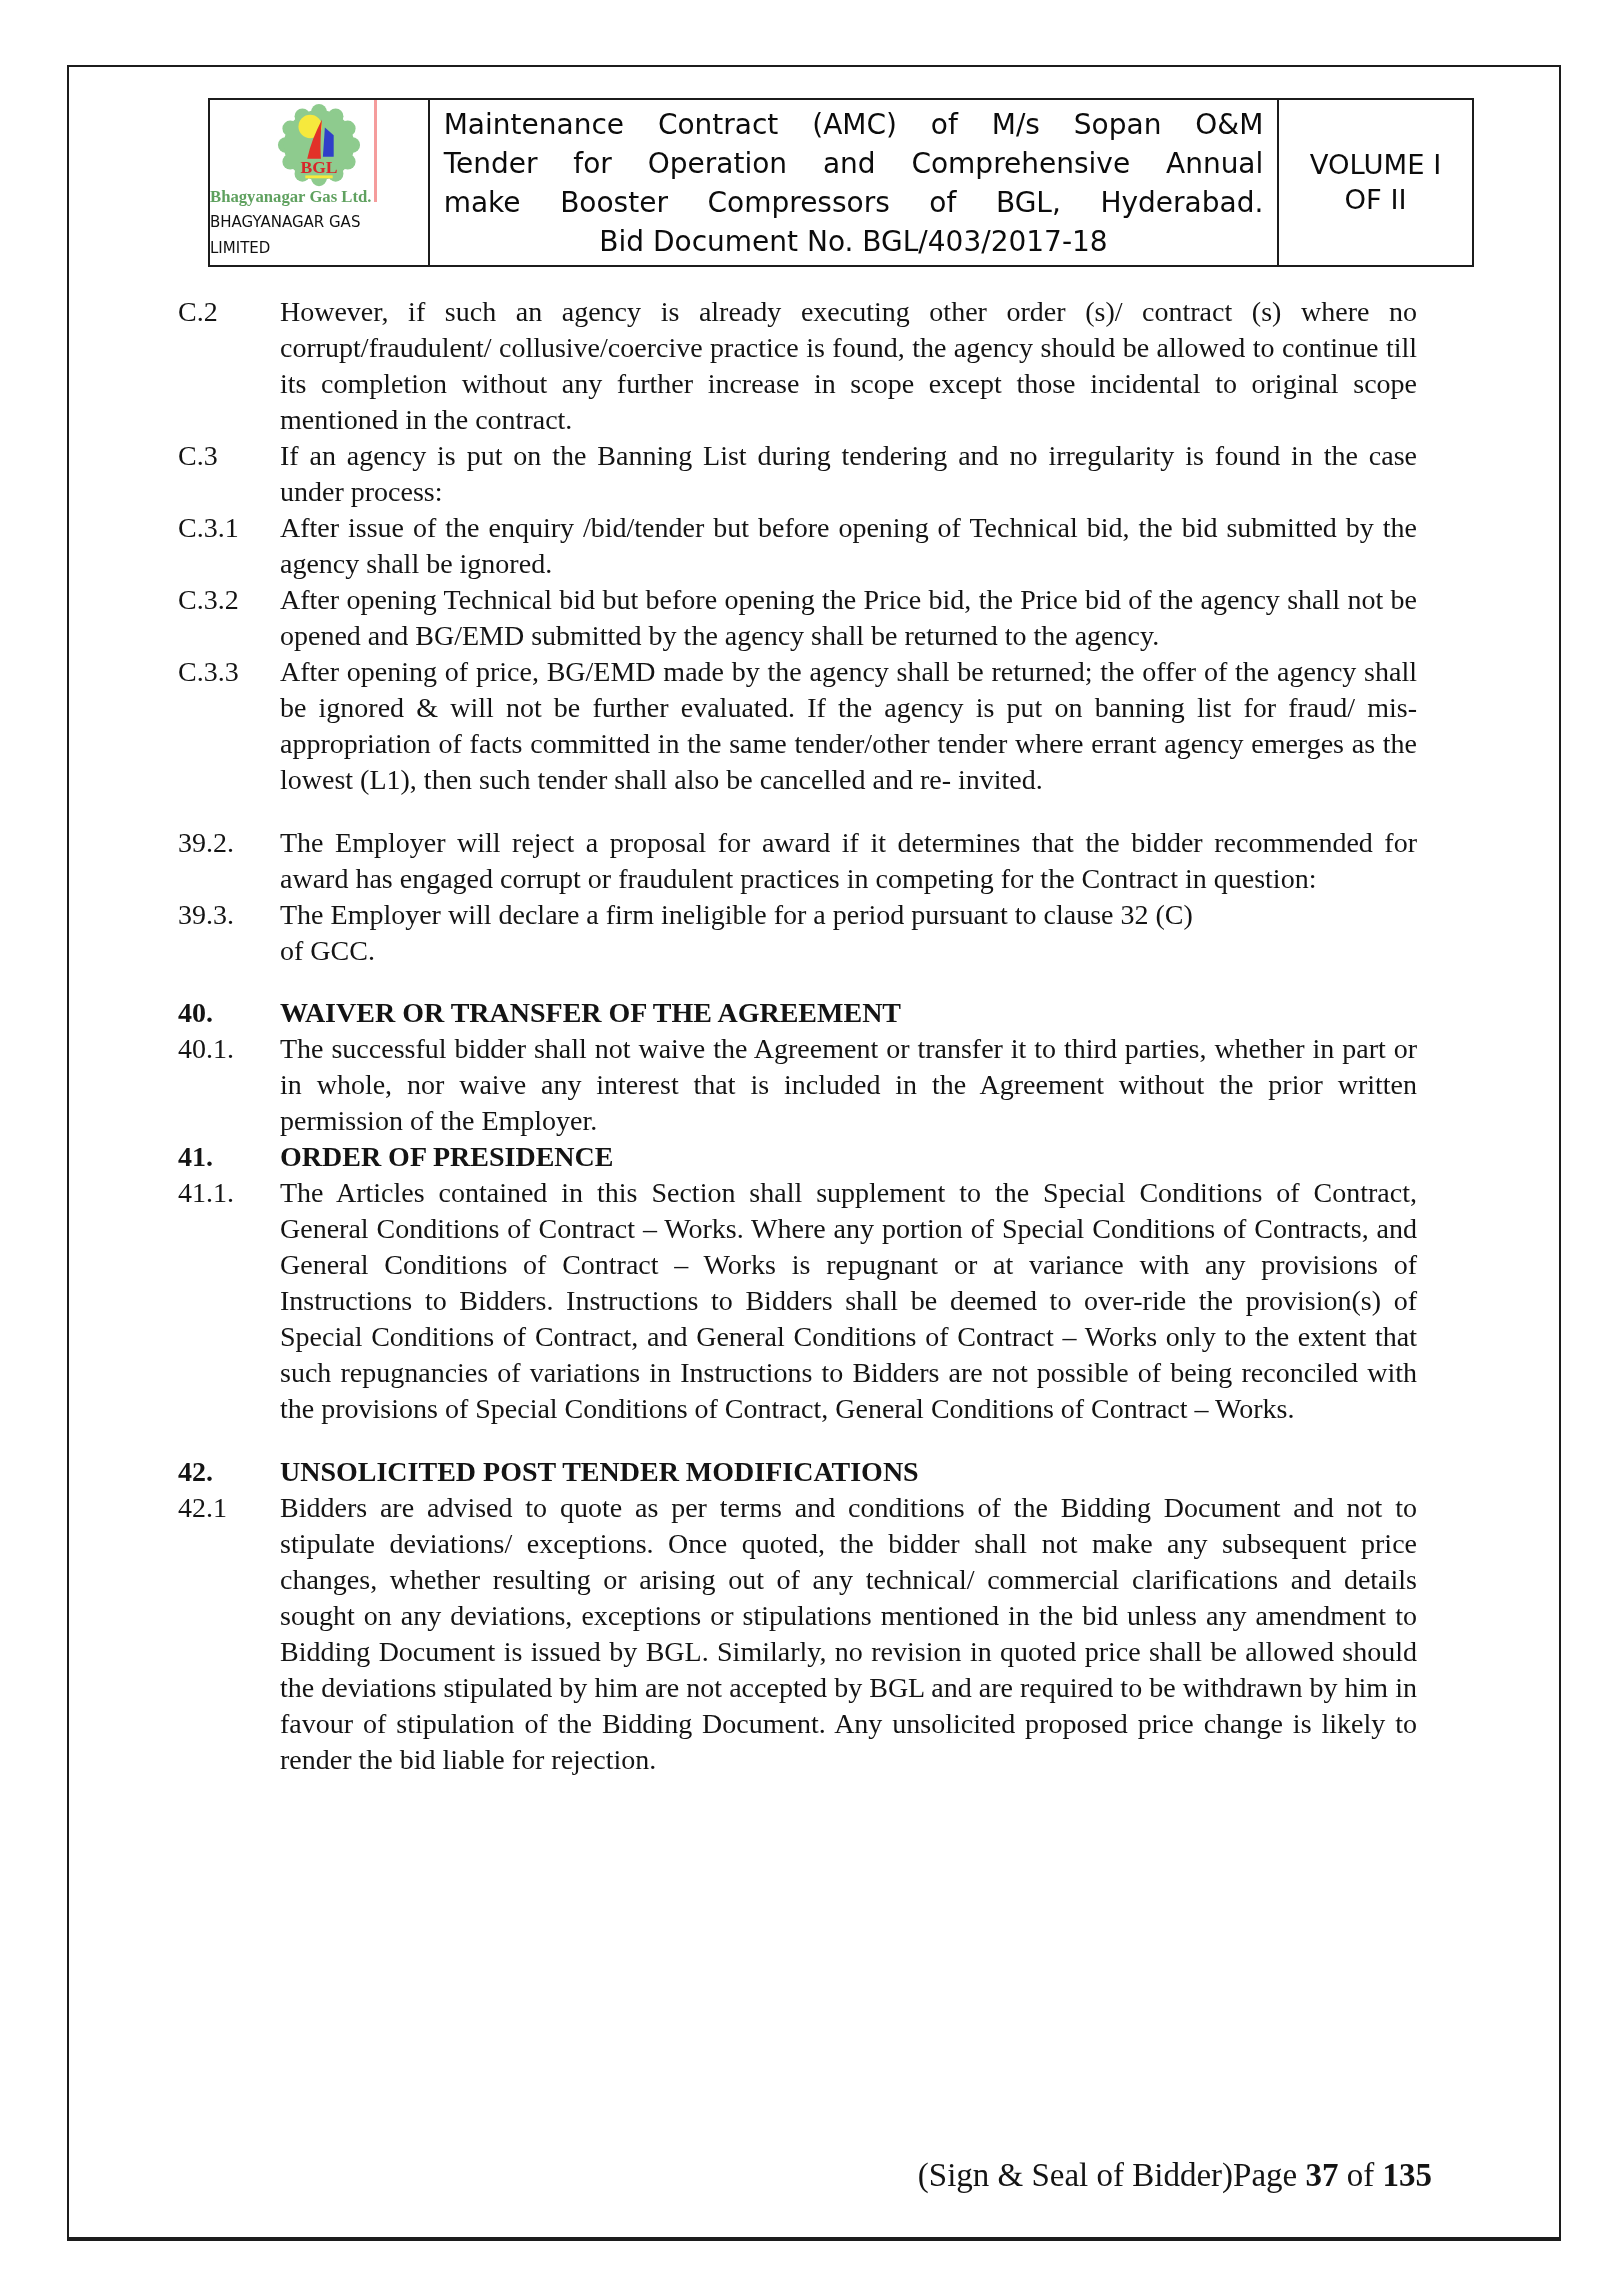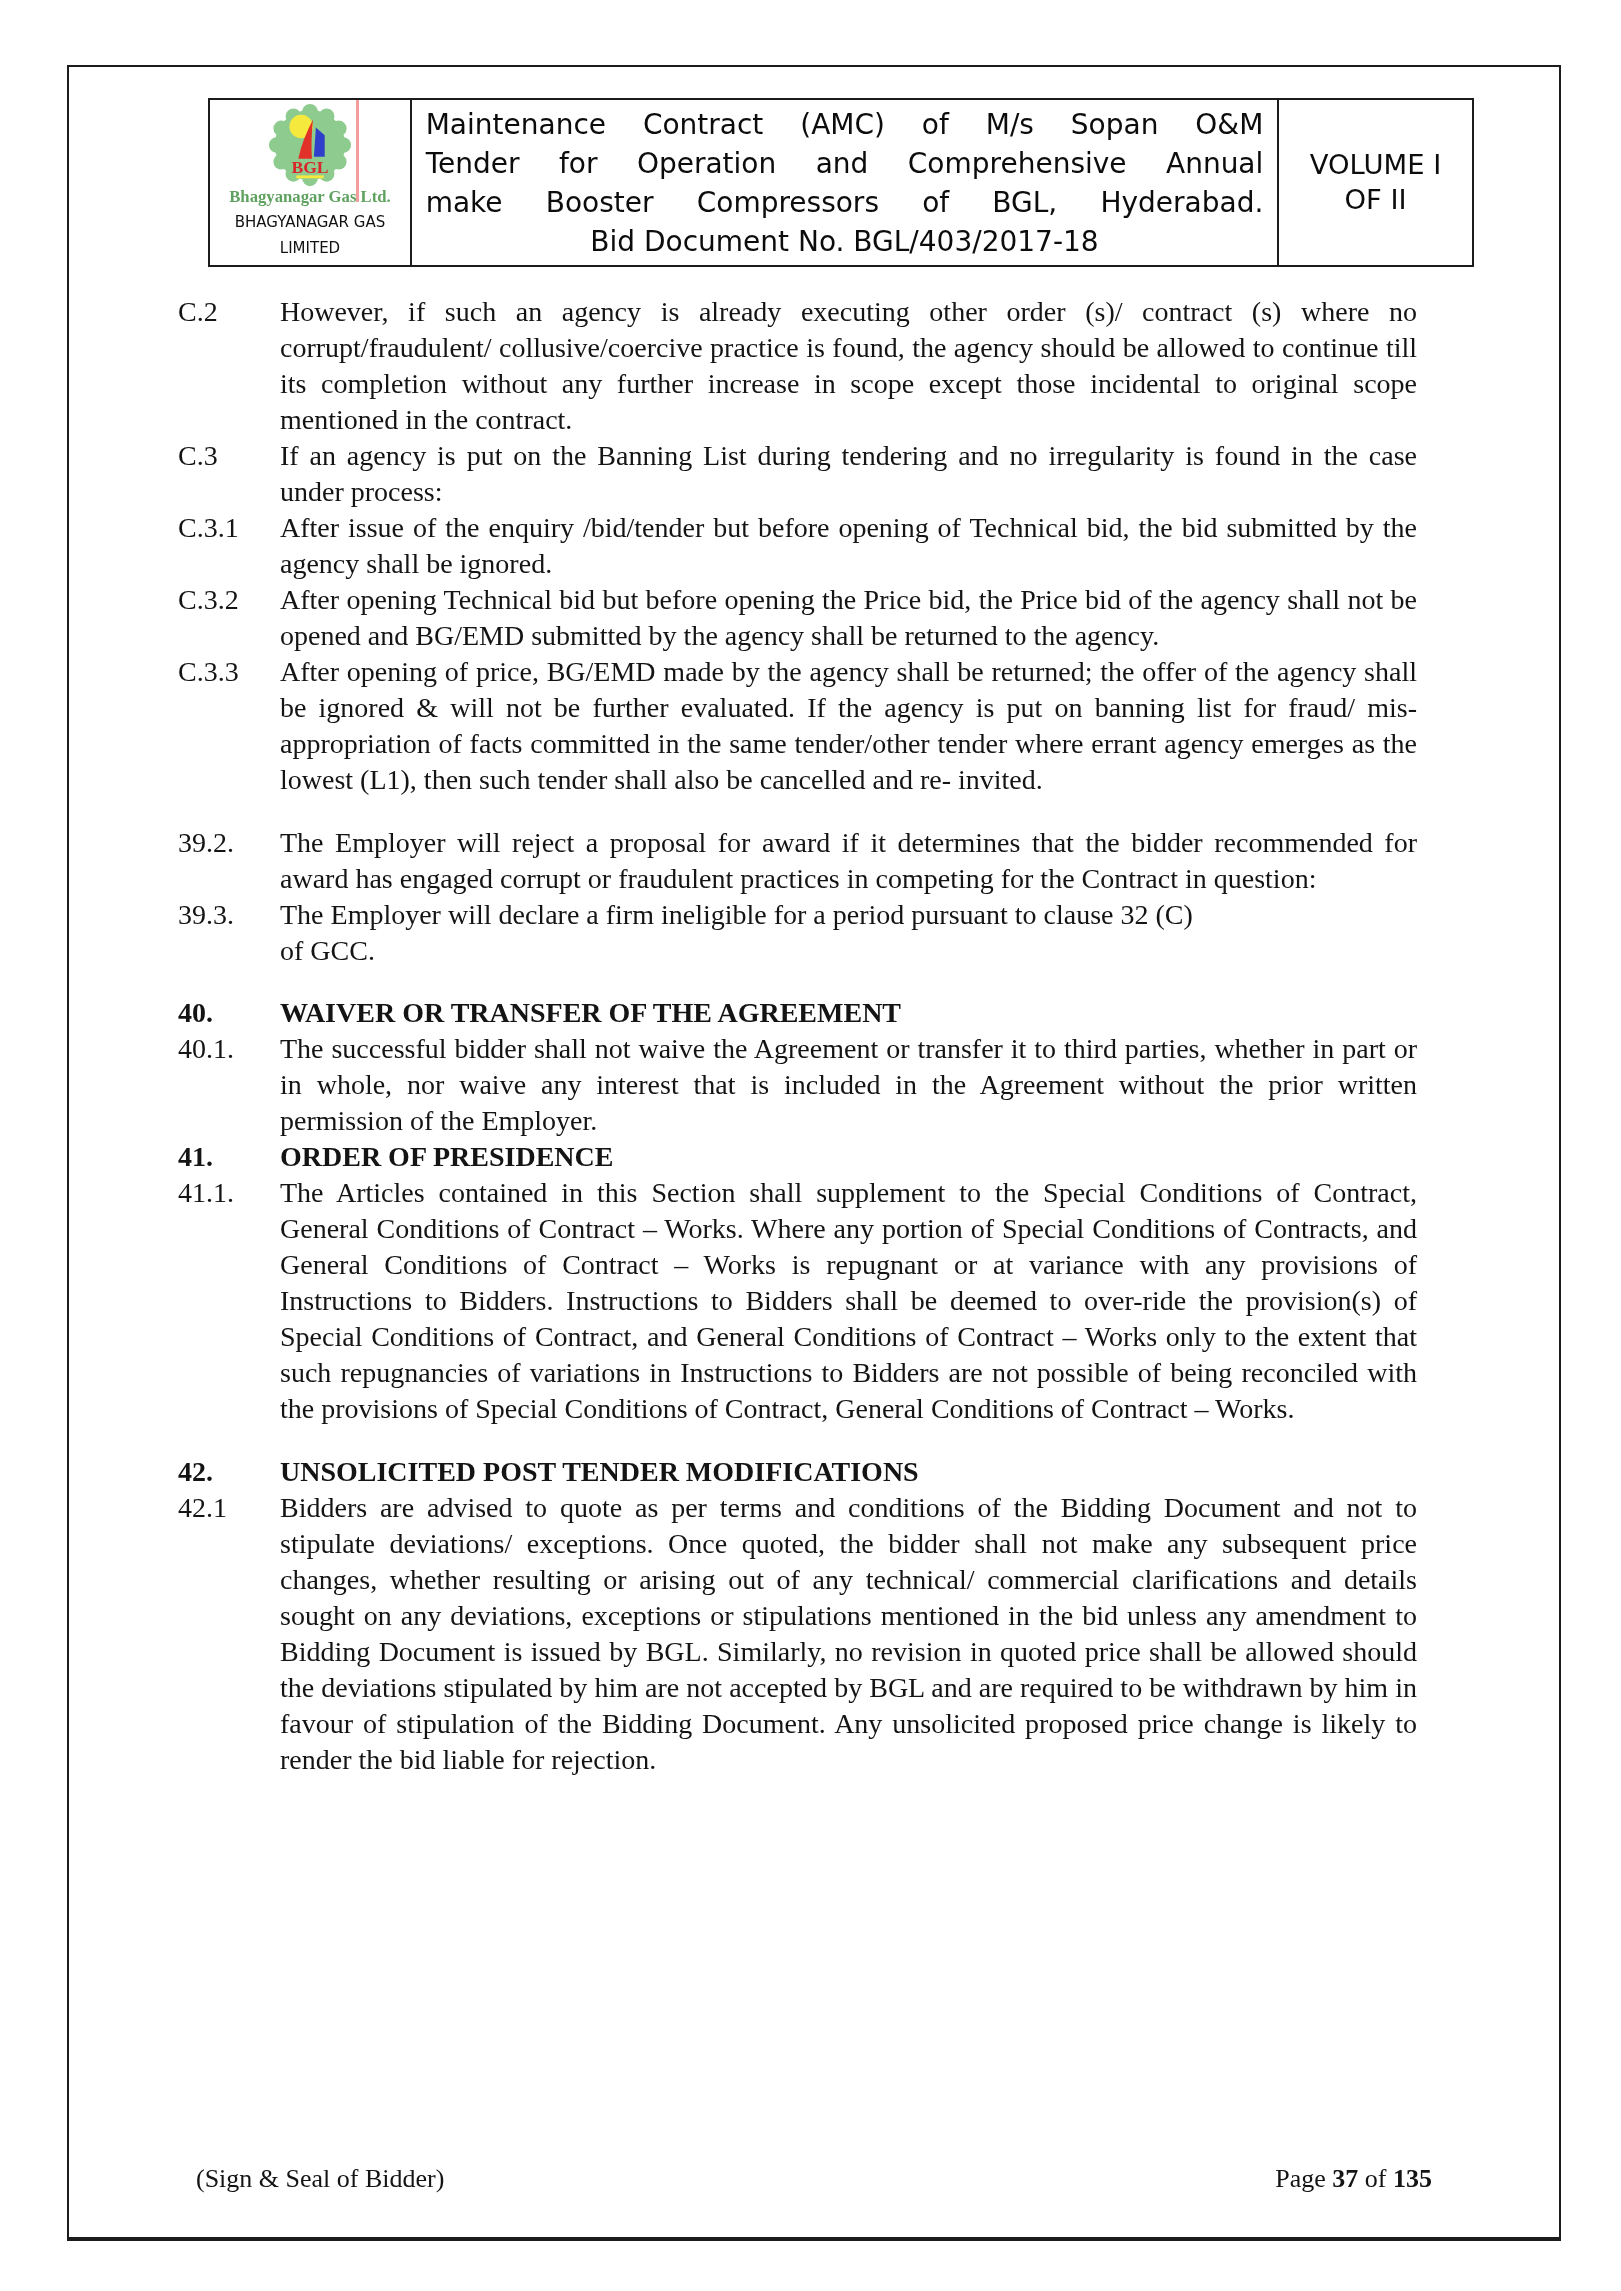--- a/index.html
+++ b/index.html
@@ -10,22 +10,22 @@
   .frame {
     position:absolute; left:67px; top:65px; width:1494px; height:2176px;
     border:2px solid #1c1c1c; border-bottom-width:4.9px; box-sizing:border-box;
   }
   
   .header-table {
     position:absolute; left:139px; top:31px; width:1266px; height:169px;
     display:flex; border:2px solid #1c1c1c; box-sizing:border-box; background:#fff;
   }
   .cell-logo {
-    width:202px; flex:none; border-right:2px solid #1c1c1c; box-sizing:border-box;
-    position:relative; text-align:center; overflow:hidden;
+    width:220px; flex:none; border-right:2px solid #1c1c1c; box-sizing:border-box;
+    position:relative; overflow:hidden;
   }
   .red-artifact { position:absolute; top:0; right:51px; width:2.9px; height:102px; background:#f59c9c; }
   .logo-svg { display:block; margin:2px auto 0 auto; }
   .logo-caption {
     font-family:"Liberation Serif", serif; font-weight:bold; font-size:16.7px;
     color:#5fa15f; line-height:17.6px; margin-top:-3.9px;
   }
   .org-name {
     font-family:"DejaVu Sans", sans-serif; font-size:15px; line-height:26.5px;
     color:#111; margin-top:2.9px; letter-spacing:0px;
@@ -46,21 +46,21 @@
   .content { position:absolute; left:109px; top:227px; width:1239px; }
   .clause { display:flex; font-size:28px; line-height:36px; }
   .clause .num { width:102px; flex:none; }
   .clause .text { flex:1; text-align:justify; white-space:pre-line; }
   .clause.heading { font-weight:bold; }
   .clause.heading .text { text-align:left; }
   .gap-before { margin-top:26.5px; }
   
   .footer {
     position:absolute; left:127px; right:127px; bottom:43px;
-    display:flex; justify-content:space-between; font-size:26px; color:#141414;
+    display:flex; justify-content:flex-end; font-size:33px; color:#141414;
   }
   .footer b { font-weight:bold; }
 </style>
 </head>
 <body>
 
 <div class="page">
   <div class="frame">
 
     <div class="header-table">

